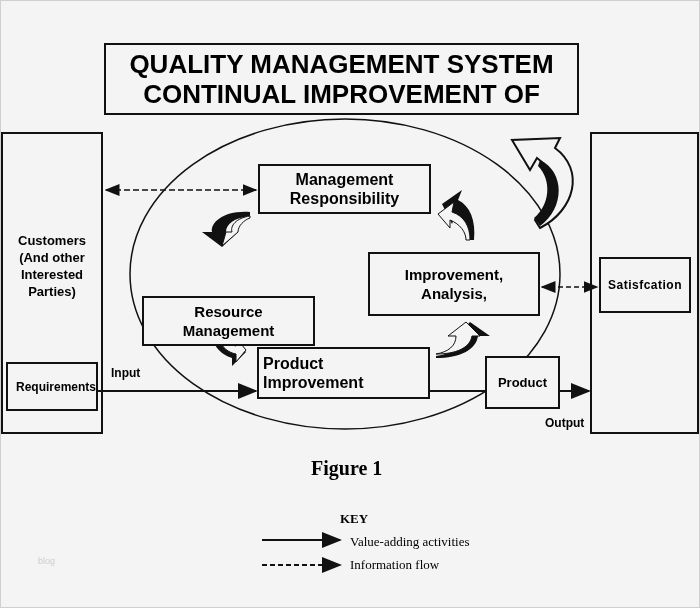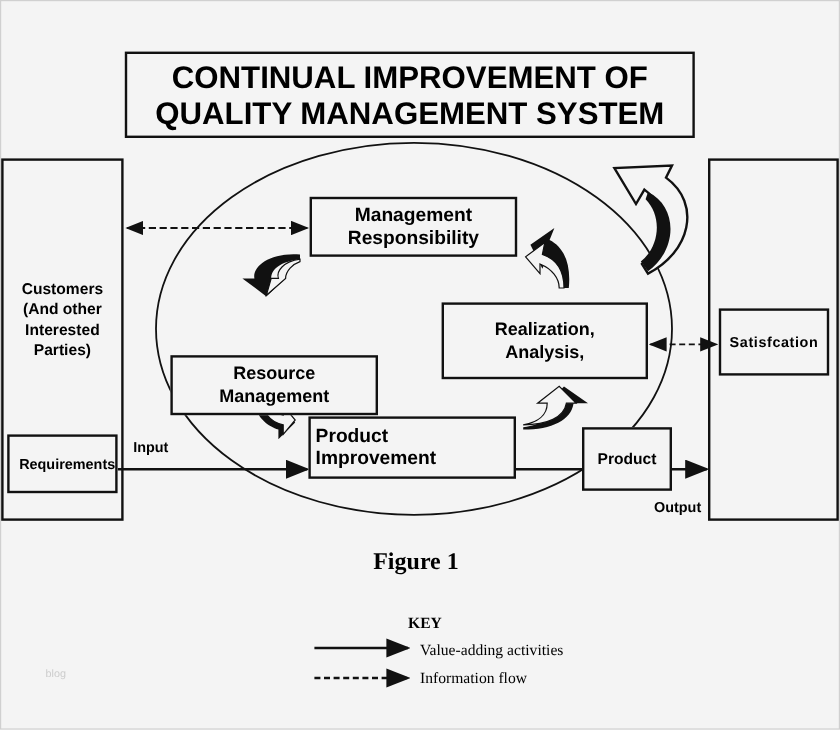--- a/index.html
+++ b/index.html
@@ -63,22 +63,22 @@
   <g>
     <path d="M540,228 C575,210 585,170 555,148 L560,138 L512,140 L530,170 L537,158 C560,175 555,205 535,220 Z" fill="#f4f4f4" stroke="#111" stroke-width="2"></path>
     <path d="M540,226 C565,208 565,172 540,160 L538,166 C552,180 550,205 534,218 Z" fill="#111"></path>
   </g>
 
   <line x1="262" y1="540" x2="340" y2="540" stroke="#111" stroke-width="2" marker-end="url(#ah)"></line>
   <line x1="262" y1="565" x2="340" y2="565" stroke="#111" stroke-width="2" stroke-dasharray="5,3" marker-end="url(#ah)"></line>
 </svg>
 
 <div class="box title">
+  <div>QUALITY MANAGEMENT SYSTEM</div>
   <div>CONTINUAL IMPROVEMENT OF</div>
-  <div>QUALITY MANAGEMENT SYSTEM</div>
 </div>
 
 <div class="lbl" style="left:4px;top:205px;width:96px;text-align:center;font-size:13px;line-height:17px;margin-top:27px;">
   <div>Customers</div>
   <div>(And other</div>
   <div>Interested</div>
   <div>Parties)</div>
 </div>
 
 <div class="box" style="left:6px;top:362px;width:92px;height:49px;font-size:12px;justify-content:flex-end;">
@@ -89,21 +89,21 @@
   <div>Management</div>
   <div>Responsibility</div>
 </div>
 
 <div class="box" style="left:142px;top:259px;width:173px;height:50px;font-size:15px;flex-direction:column;line-height:19px;margin-top:37px;">
   <div>Resource</div>
   <div>Management</div>
 </div>
 
 <div class="box" style="left:368px;top:252px;width:172px;height:64px;font-size:15px;flex-direction:column;line-height:19px;">
-  <div>Realization,</div>
+  <div>Improvement,</div>
   <div>Analysis,</div>
 </div>
 
 <div class="box" style="left:257px;top:347px;width:173px;height:52px;font-size:16px;flex-direction:column;align-items:flex-start;padding-left:4px;line-height:19px;">
   <div>Product</div>
   <div>Improvement</div>
 </div>
 
 <div class="box" style="left:485px;top:356px;width:75px;height:53px;font-size:13px;">
   <span>Product</span>

